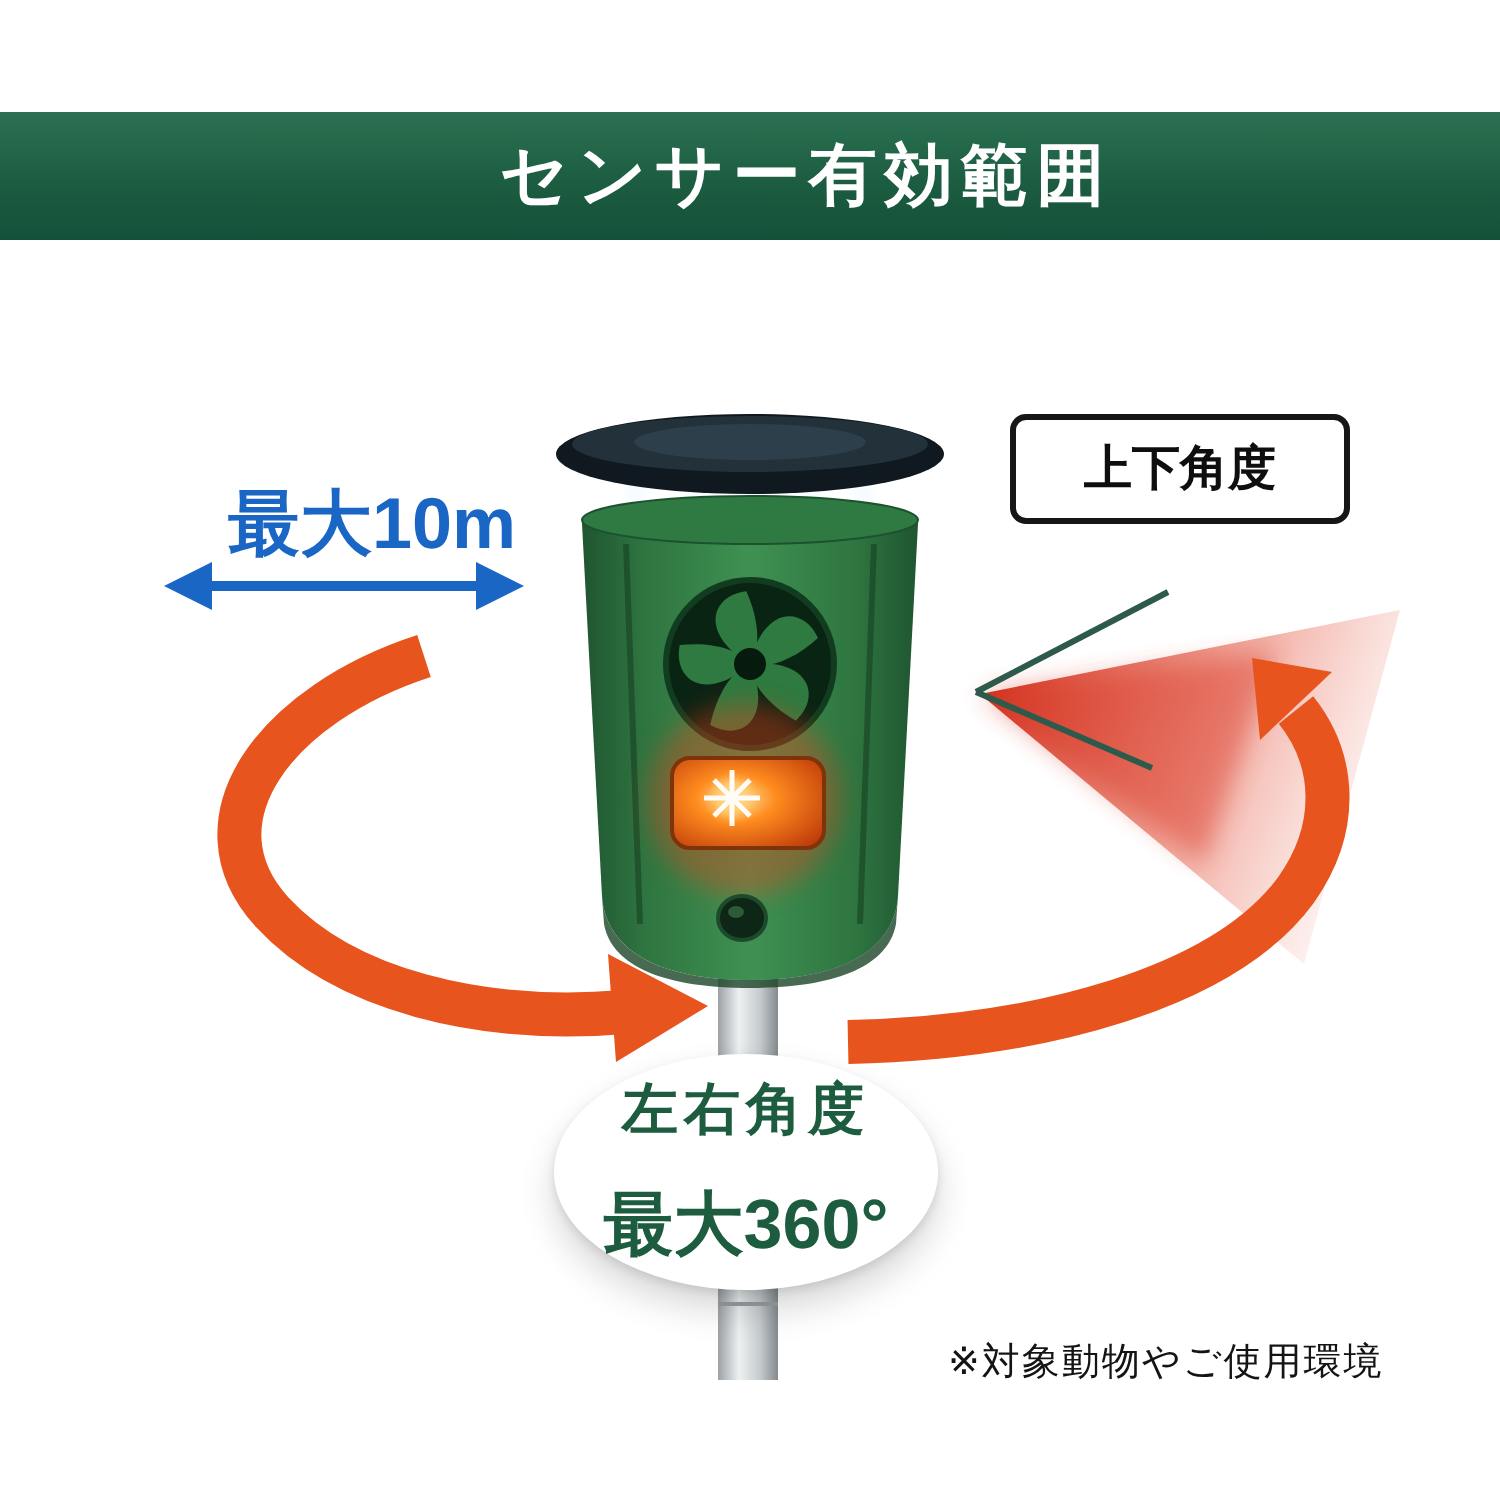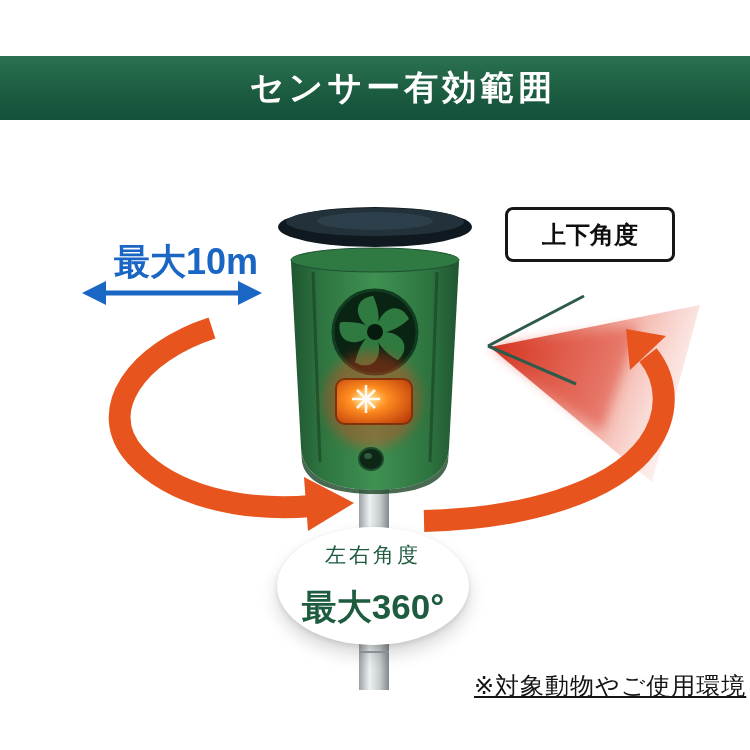--- a/index.html
+++ b/index.html
@@ -23,25 +23,25 @@
     background:#ffffff;border:3px solid #161616;border-radius:8px;
     text-align:center;color:#0e0e0e;font-weight:bold;font-size:24px;line-height:1.35;
   }
   .badge{
     position:absolute;left:277px;top:527px;width:192px;height:118px;
     background:#ffffff;border-radius:50%;
     box-shadow:0 10px 18px rgba(0,0,0,.16),0 2px 5px rgba(0,0,0,.10);
     display:flex;flex-direction:column;align-items:center;justify-content:center;
     color:#1d5c3e;
   }
-  .badge-line1{font-size:21px;font-weight:normal;letter-spacing:3px;}
+  .badge-line1{font-size:28px;font-weight:bold;letter-spacing:3px;}
   .badge-line2{font-size:35px;font-weight:bold;margin-top:15px;}
   .note{
     position:absolute;left:474px;top:668px;color:#141414;
-    font-size:24px;line-height:1.5;letter-spacing:1px;text-decoration:underline;
+    font-size:19px;line-height:1.5;letter-spacing:1px;
   }
 </style>
 </head>
 <body>
 
 <div class="stage">
 
   <div class="header">
     <div class="header-title">センサー有効範囲</div>
   </div>

